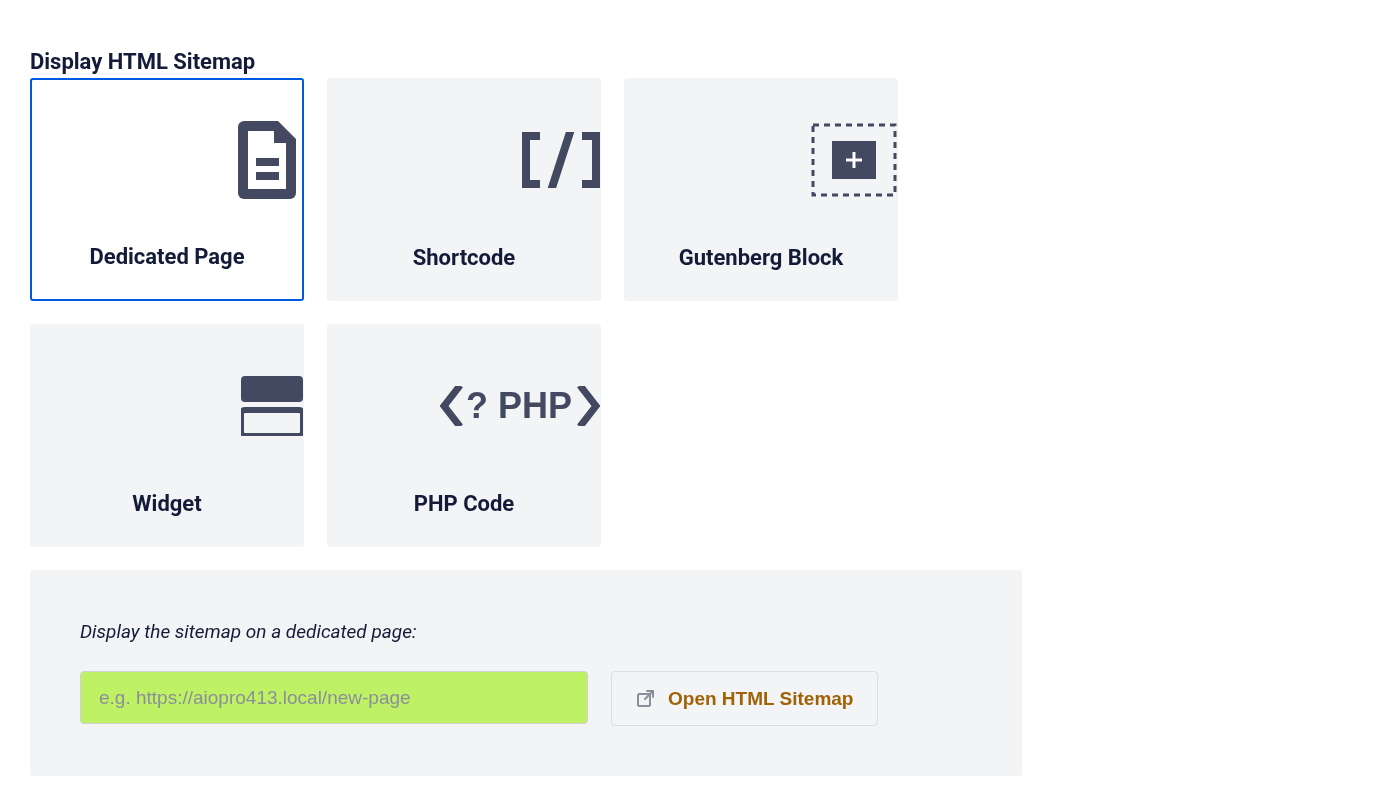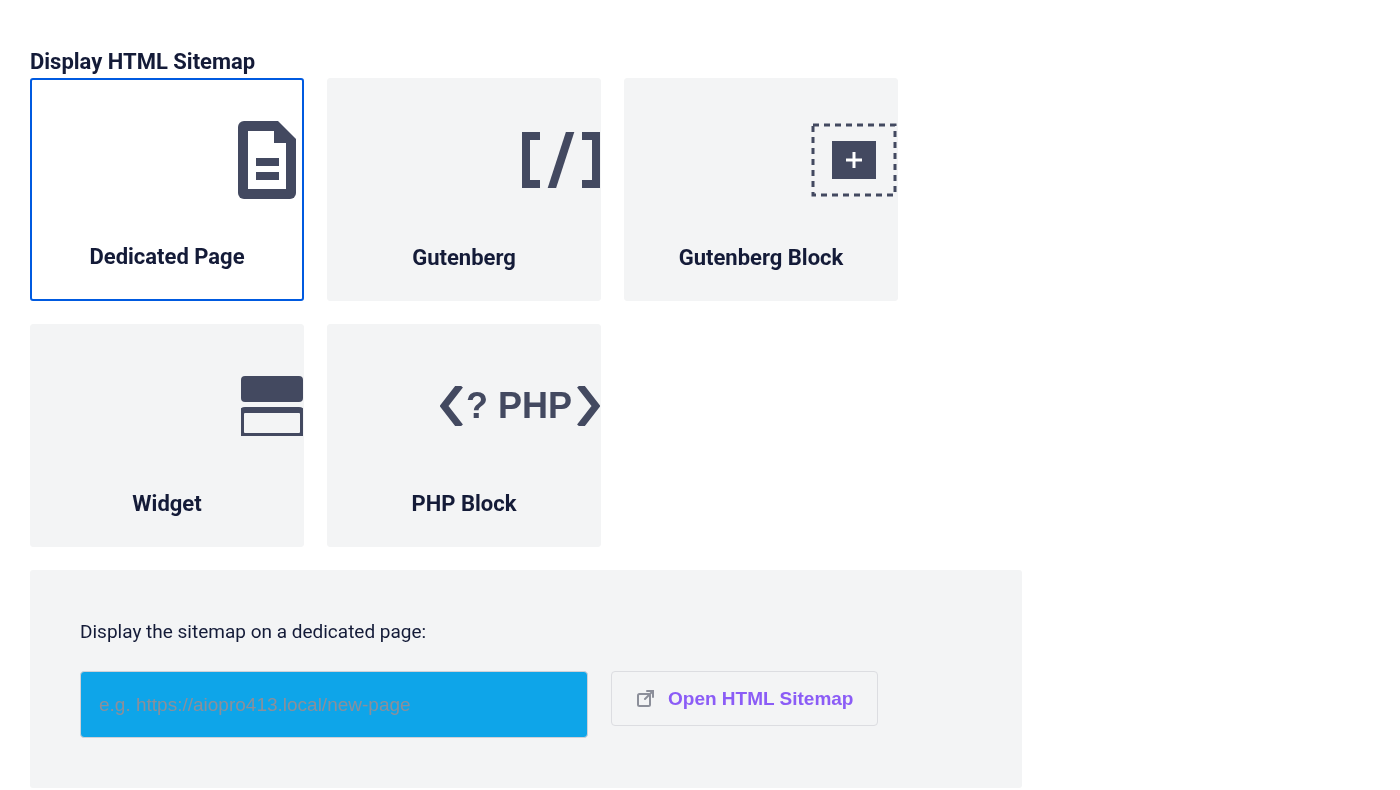--- a/index.html
+++ b/index.html
@@ -70,53 +70,54 @@
       background: #F3F4F5;
       border-radius: 3px;
       padding: 50px 50px 50px 50px;
       width: 992px;
     }
     .panel-label {
       font-size: 19px;
       font-weight: 400;
       color: #141B38;
       margin-bottom: 28px;
+      font-style: italic;
     }
     .panel-row {
       display: flex;
       gap: 23px;
       align-items: stretch;
     }
     .url-input {
       flex: 1;
-      height: 67px;
+      height: 53px;
       border: 1px solid #D0D1D7;
       border-radius: 4px;
-      background: #0ea5e9;
+      background: #bef264;
       font-size: 19px;
       padding: 0 18px;
       color: #141B38;
       outline: none;
       max-width: 508px;
     }
     .url-input::placeholder {
       color: #8C8F9A;
     }
     .open-btn {
       height: 55px;
       border: 1px solid #DCDDE1;
       background: #F3F4F5;
       border-radius: 4px;
       display: flex;
       align-items: center;
       gap: 14px;
       padding: 0 24px;
       font-size: 19px;
       font-weight: 600;
-      color: #8b5cf6;
+      color: #a16207;
       cursor: pointer;
     }
     .open-btn svg { flex: none; }
 
     
     .doc-icon-svg   { width: 64px;  height: 78px;  }
     .short-icon-svg { width: 78px;  height: 56px;  }
     .block-icon-svg { width: 86px;  height: 74px;  }
     .widget-icon-svg{ width: 62px;  height: 60px;  }
     .php-icon-svg   { width: 160px; height: 40px;  }
@@ -149,21 +150,21 @@
         <div class="card-icon">
           <svg class="short-icon-svg" viewBox="0 0 78 56">
 
             <path d="M 0 0 H 18 V 8 H 8 V 48 H 18 V 56 H 0 Z" fill="#434960"></path>
 
             <path d="M 60 0 H 78 V 56 H 60 V 48 H 70 V 8 H 60 Z" fill="#434960"></path>
 
             <rect x="35" y="-4" width="8" height="64" transform="rotate(18 39 28)" fill="#434960"></rect>
           </svg>
         </div>
-        <div class="card-label">Gutenberg</div>
+        <div class="card-label">Shortcode</div>
       </div>
 
       <div class="card">
         <div class="card-icon">
           <svg class="block-icon-svg" viewBox="0 0 86 74">
             <rect x="2" y="2" width="82" height="70" fill="none" stroke="#434960" stroke-width="3" stroke-dasharray="6 5"></rect>
             <rect x="21" y="18" width="44" height="38" fill="#434960"></rect>
             <line x1="35" y1="37" x2="51" y2="37" stroke="#fff" stroke-width="3"></line>
             <line x1="43" y1="29" x2="43" y2="45" stroke="#fff" stroke-width="3"></line>
           </svg>
@@ -182,21 +183,21 @@
       </div>
 
       <div class="card">
         <div class="card-icon">
           <svg class="php-icon-svg" viewBox="0 0 160 40">
             <polyline points="18,2 4,20 18,38" fill="none" stroke="#434960" stroke-width="7" stroke-linecap="square"></polyline>
             <text x="26" y="32" font-family="Arial, sans-serif" font-size="36" font-weight="800" fill="#434960">? PHP</text>
             <polyline points="142,2 156,20 142,38" fill="none" stroke="#434960" stroke-width="7" stroke-linecap="square"></polyline>
           </svg>
         </div>
-        <div class="card-label">PHP Block</div>
+        <div class="card-label">PHP Code</div>
       </div>
 
     </div>
 
     <div class="bottom-panel">
       <div class="panel-label">Display the sitemap on a dedicated page:</div>
       <div class="panel-row">
         <input type="text" class="url-input" placeholder="e.g. https://aiopro413.local/new-page" style="">
         <button class="open-btn">
           <svg width="18" height="18" viewBox="0 0 18 18">

